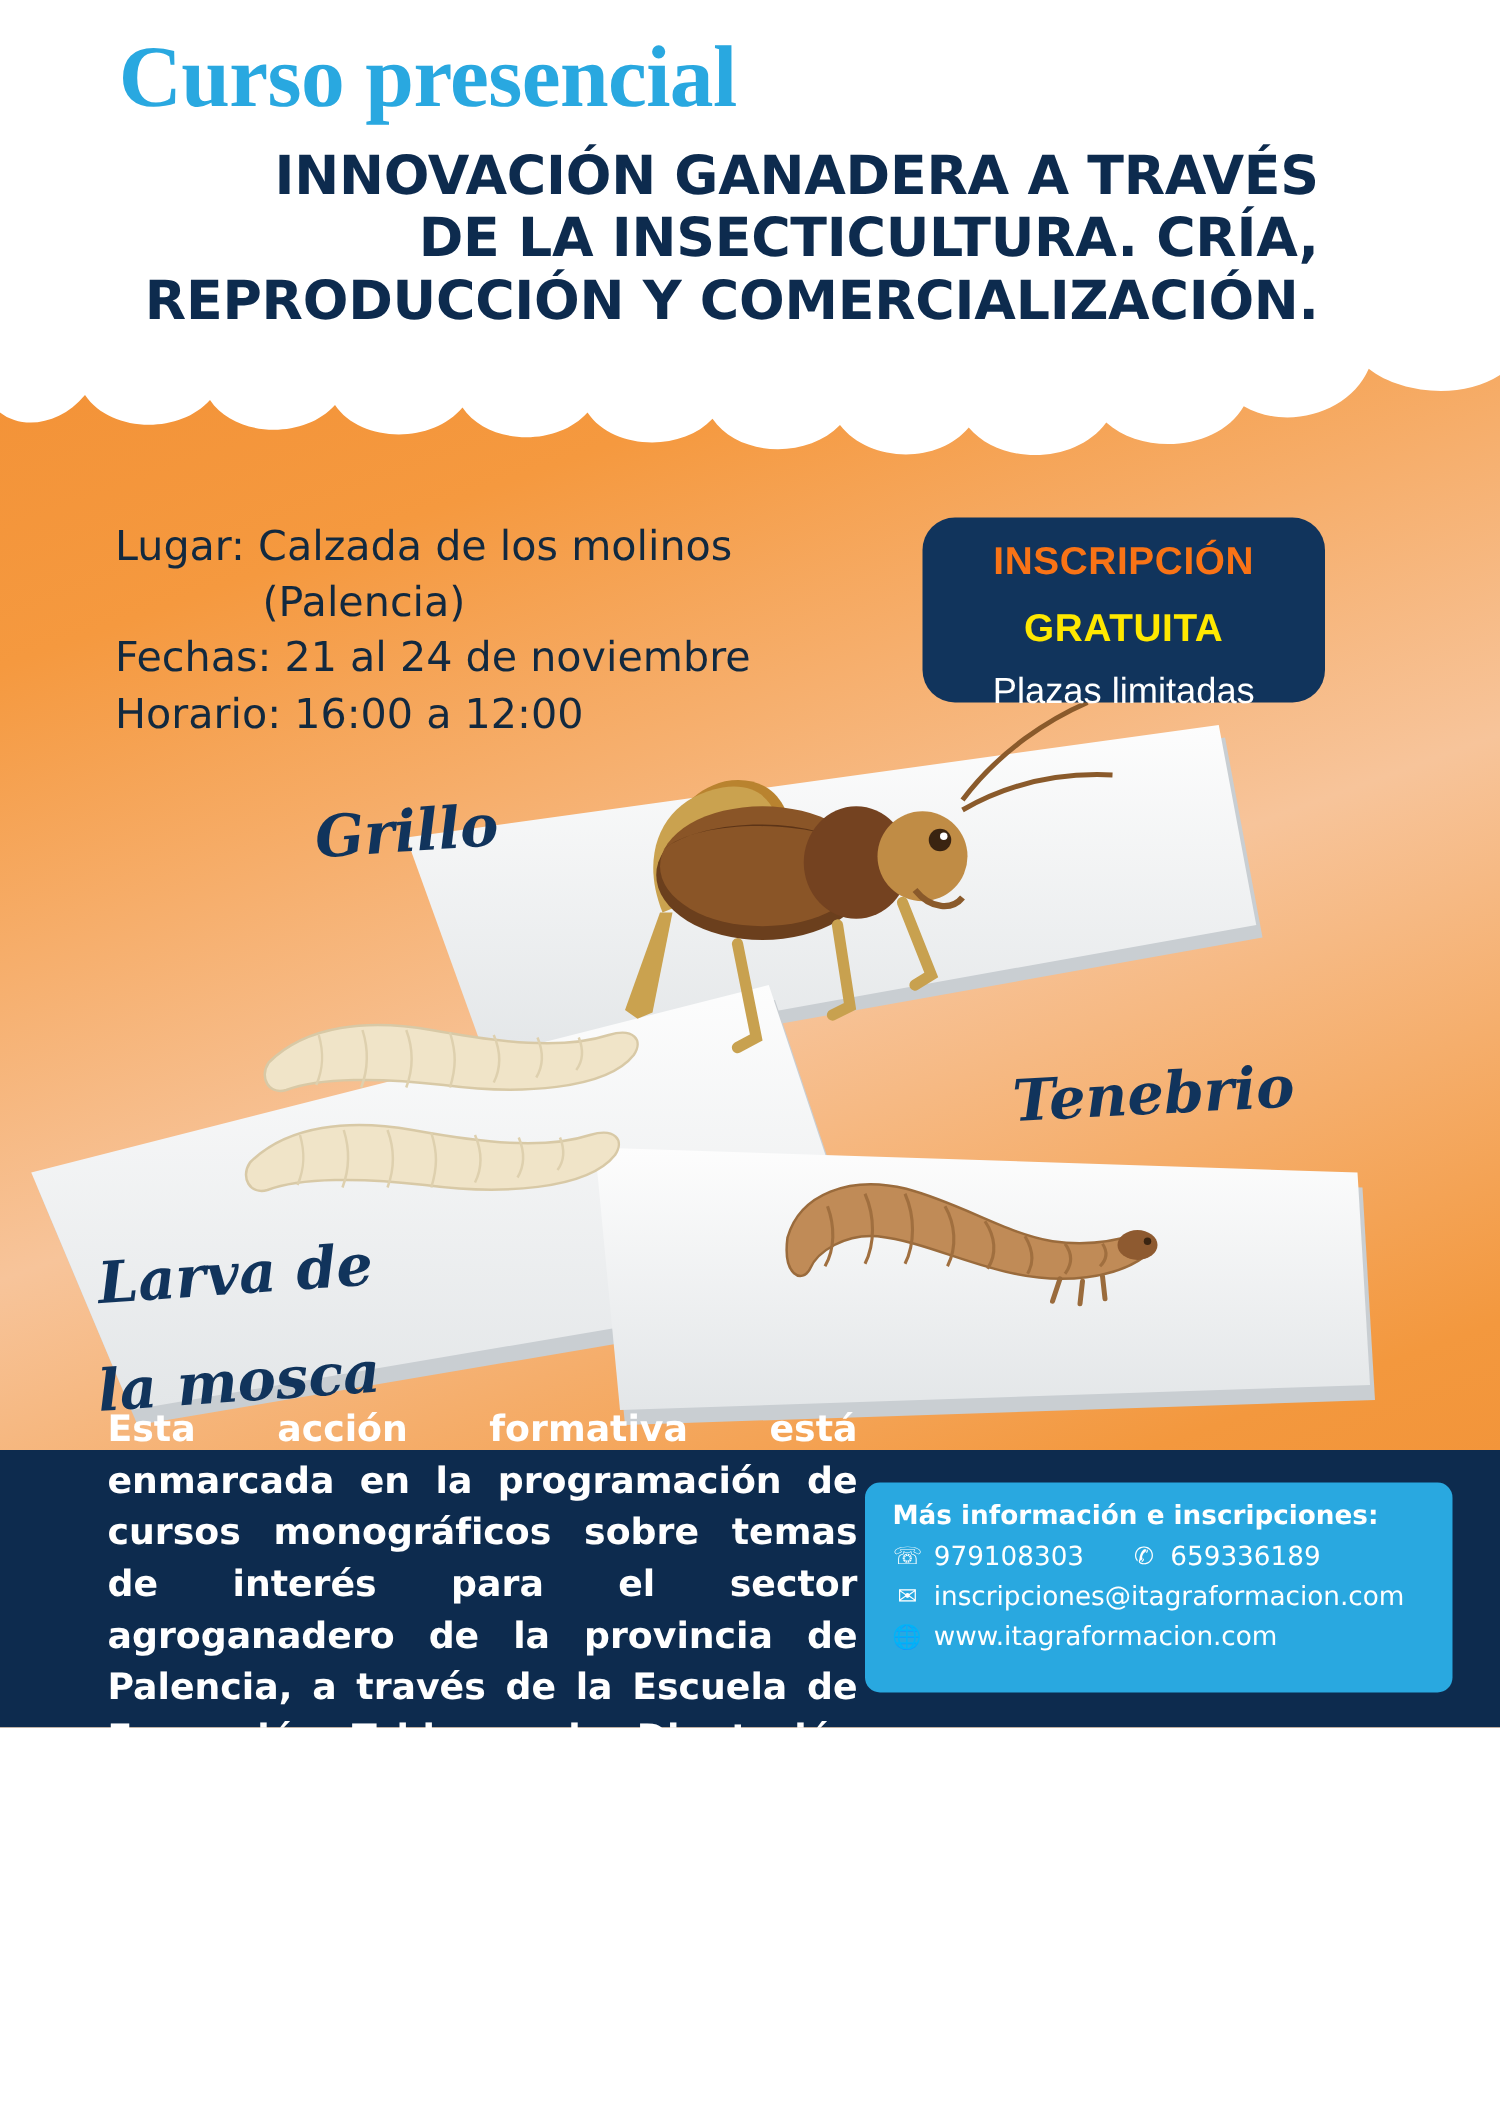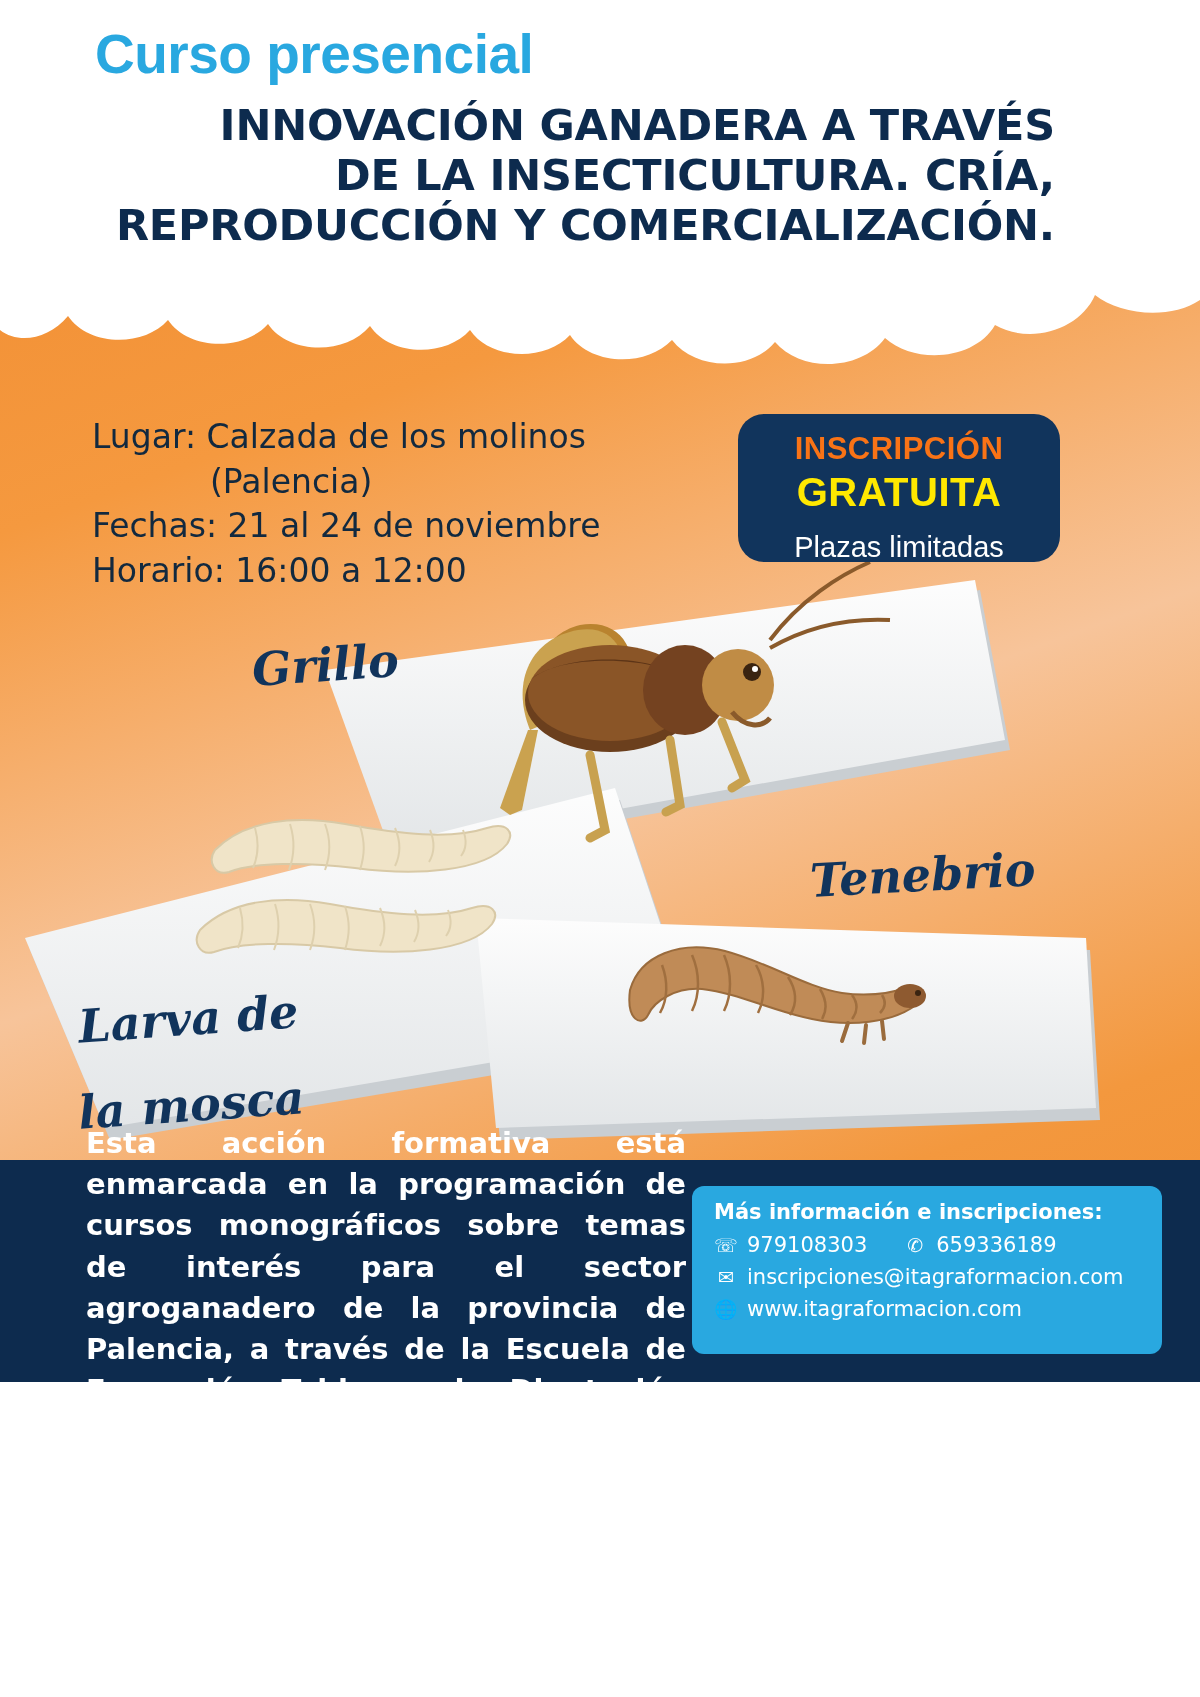--- a/index.html
+++ b/index.html
@@ -20,26 +20,26 @@
     position: absolute; top: 0; left: 0;
     width: 1200px; height: 400px;
   }
   .cloud-band svg { display: block; width: 1200px; height: 400px; }
 
   .header-text {
     position: absolute; top: 26px; left: 95px; width: 960px;
     z-index: 5;
   }
   .title-main {
-    font-size: 55px;
+    font-size: 70px;
     font-weight: bold;
     color: #29a8e0;
     letter-spacing: -0.5px;
     line-height: 1.05;
-    font-family: Liberation Sans, sans-serif;
+    font-family: Liberation Serif, serif;
   }
   .title-sub {
     margin-top: 16px;
     font-size: 43px;
     font-weight: bold;
     color: #0d2b4e;
     line-height: 1.17;
     letter-spacing: -0.2px;
     font-family: "DejaVu Sans", sans-serif;
     text-align: right;
@@ -64,21 +64,21 @@
     position: absolute;
     top: 414px; left: 738px;
     width: 322px; height: 148px;
     background: #11345c;
     border-radius: 26px;
     text-align: center;
     padding-top: 17px;
     z-index: 6;
   }
   .badge .l1 { font-size: 31px; font-weight: bold; color: #f97316; letter-spacing: 0.5px; }
-  .badge .l2 { font-size: 40px; font-weight: bold; color: #ffe800; letter-spacing: 0.5px; margin-top: 3px;}
+  .badge .l2 { font-size: 31px; font-weight: bold; color: #ffe800; letter-spacing: 0.5px; margin-top: 18px;}
   .badge .l3 { font-size: 29px; color: #ffffff; margin-top: 16px; }
 
   
   .plates { position: absolute; top: 560px; left: 0; width: 1200px; height: 620px; z-index: 2;}
   .plates svg { display:block; }
 
   .label-script {
     position: absolute;
     color: #11345c;
     font-family: "DejaVu Serif", serif;

